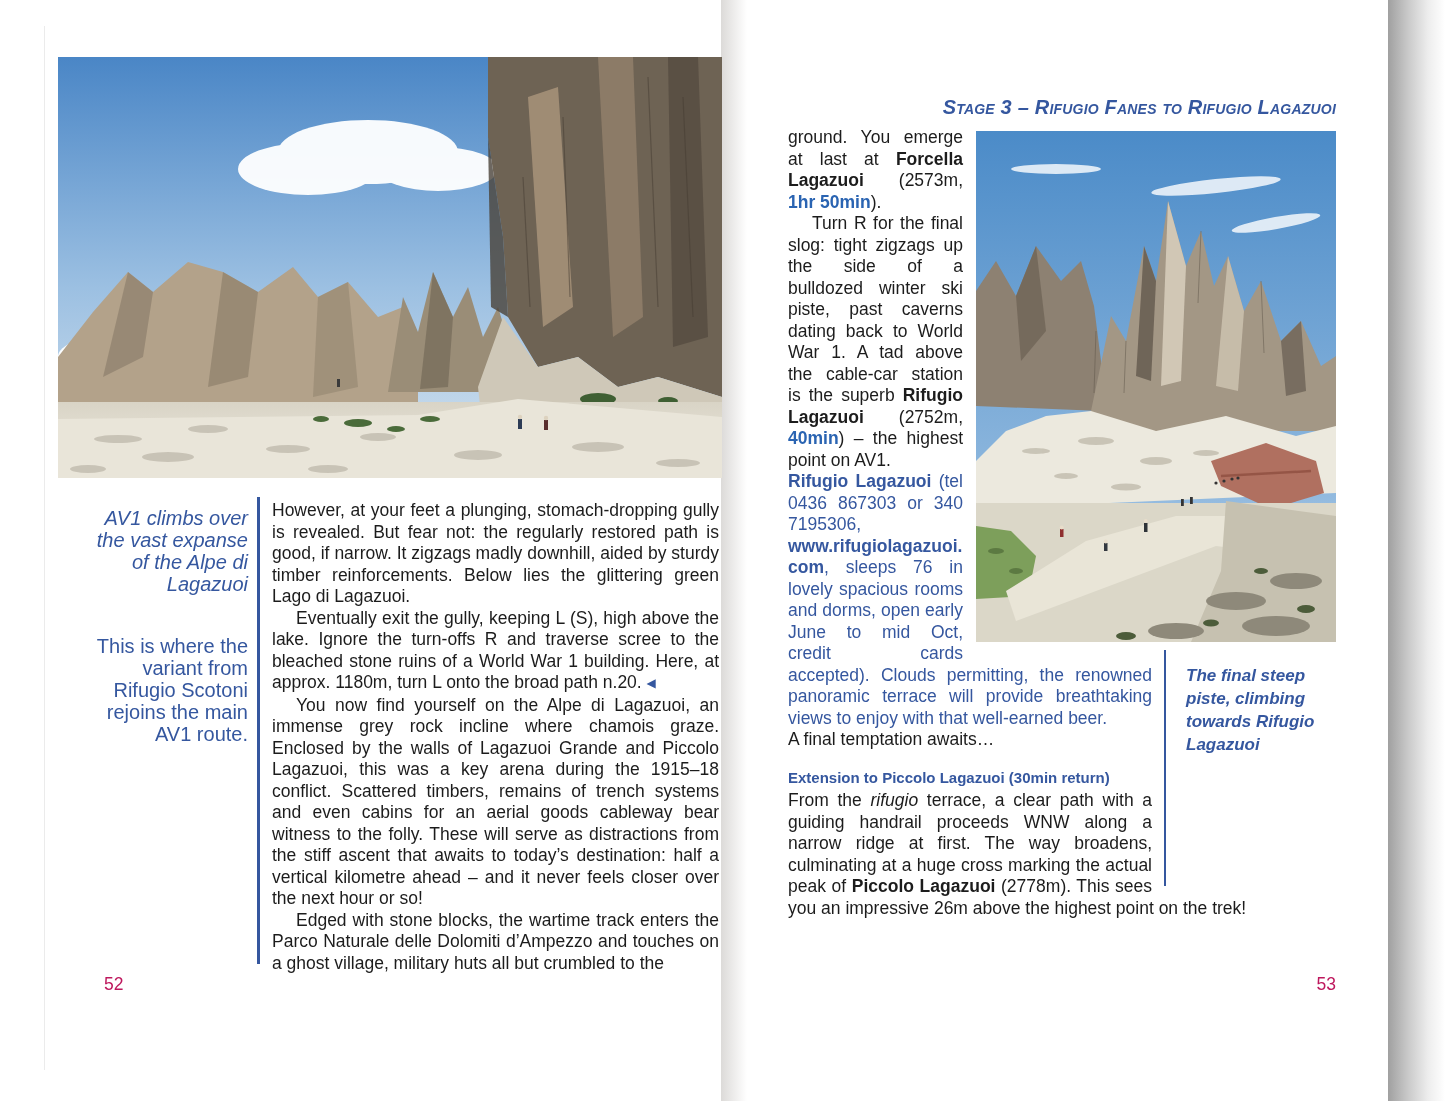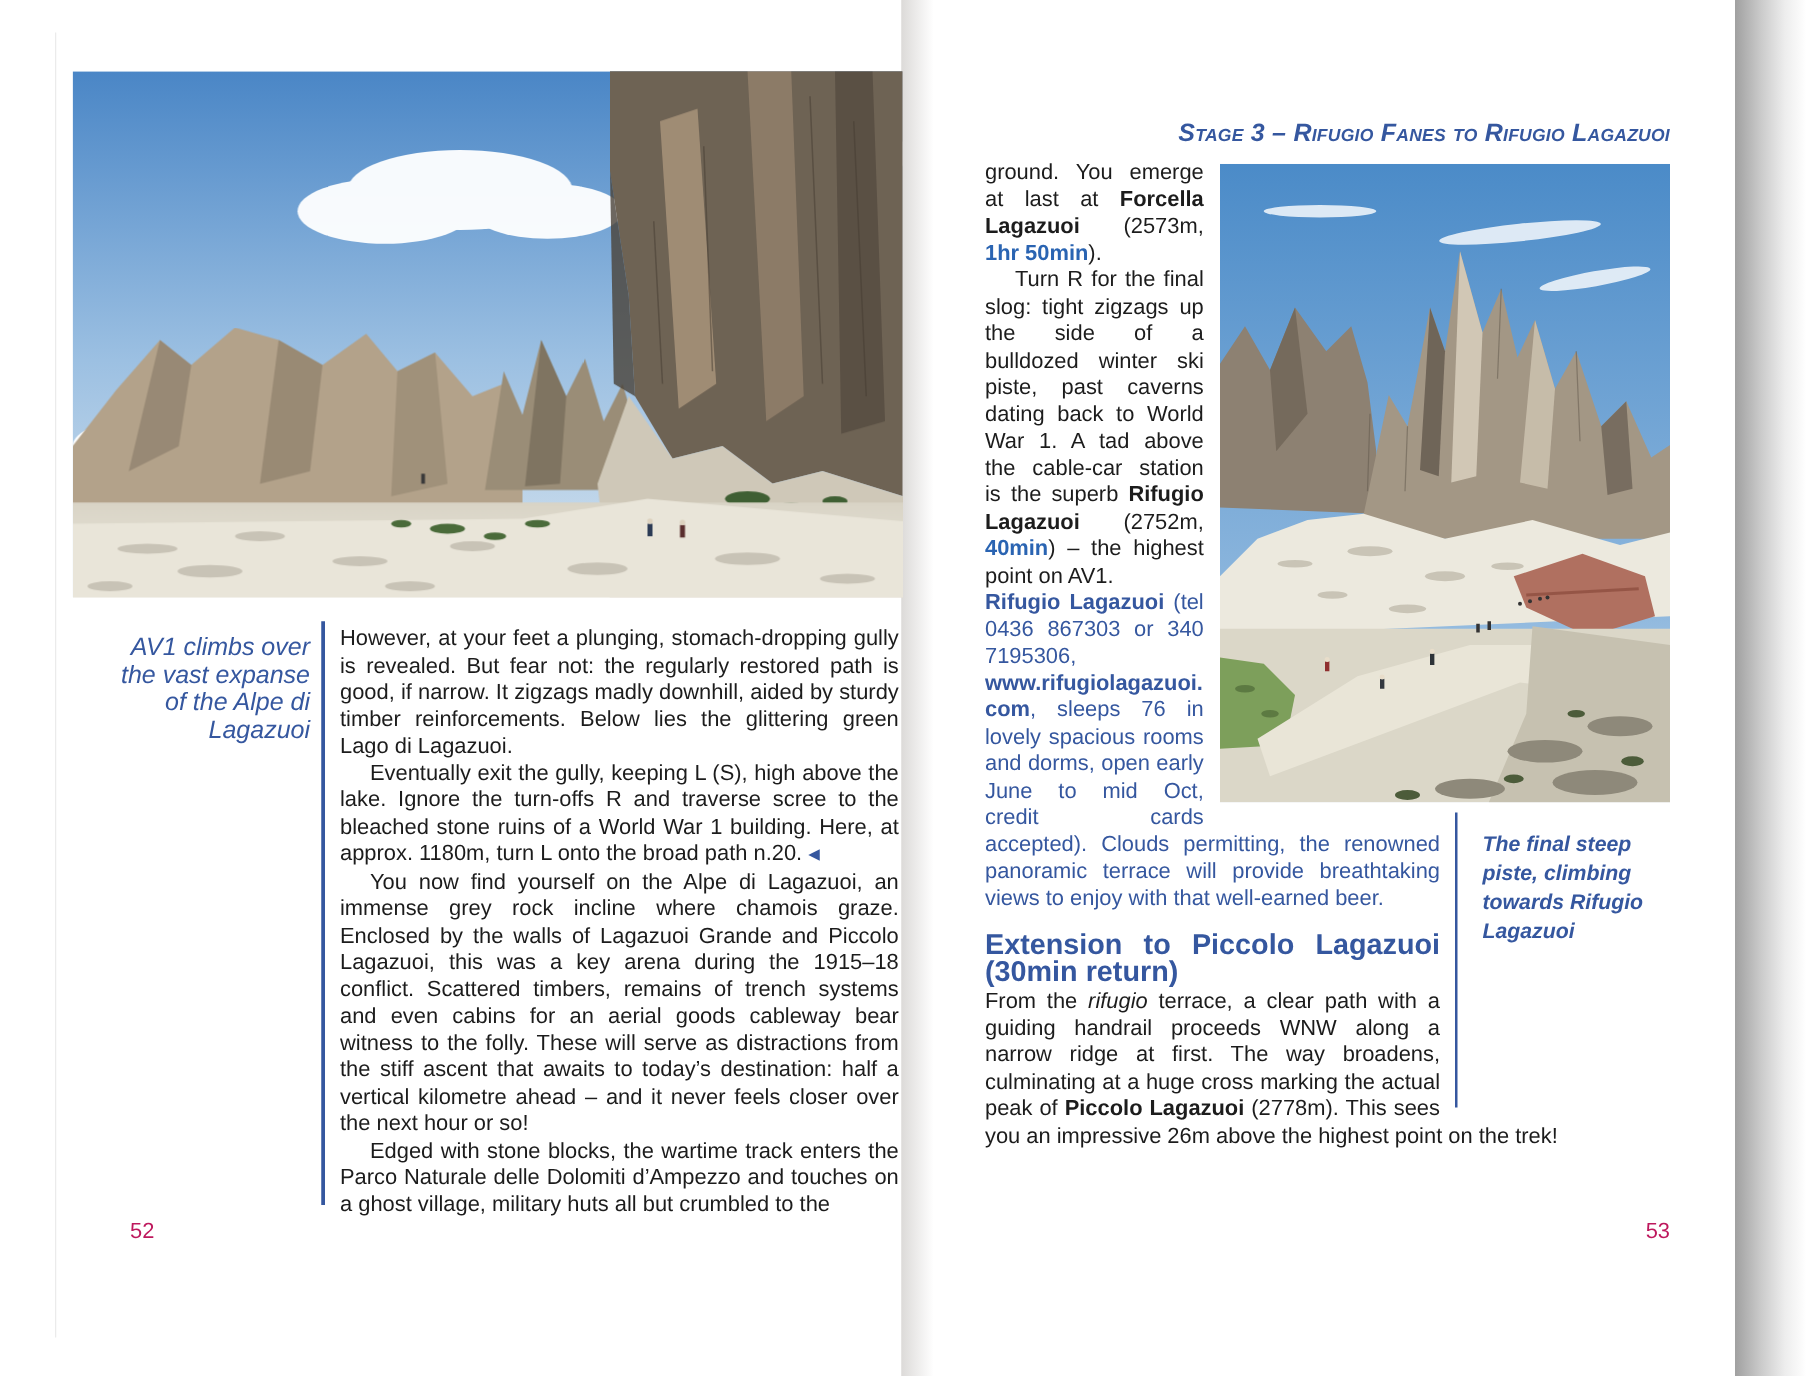--- a/index.html
+++ b/index.html
@@ -46,21 +46,21 @@
   .content-right{position:absolute;left:788px;top:127px;width:548px;
     font-size:17.5px;line-height:21.5px;text-align:justify;}
   .content-right p{margin:0;}
   .photo-right{float:right;width:360px;height:511px;margin:4px 0 8px 13px;overflow:hidden;}
   .caption-right{float:right;clear:right;width:150px;height:222px;
     border-left:2.5px solid var(--blue);padding:14px 0 0 20px;margin:0 0 0 12px;
     font-style:italic;color:var(--blue);font-size:17px;line-height:23px;text-align:left;}
   .caption-right p{margin:0;font-weight:bold;}
   .info{margin:13px 0 0 28px;color:var(--blue);overflow-wrap:break-word;}
   .teaser{margin-top:14px;}
-  .ext-head{margin:16px 0 0 0;font-size:23px;line-height:21.5px;color:var(--blue);font-weight:700;}
+  .ext-head{margin:16px 0 0 0;font-size:15px;line-height:21.5px;color:var(--blue);font-weight:700;}
   .ext-head + p{margin-top:2px;}
 
   
   .r-b{font-weight:700;}
   .r-bb{font-weight:700;color:var(--blue2);}
   .r-i{font-style:italic;}
   .r-blue{color:var(--blue);}
   .r-bblue{color:var(--blue);font-weight:700;}
   .r-tri{color:var(--blue);font-size:12px;vertical-align:1px;}
 </style>
@@ -153,20 +153,21 @@
         <rect x="460" y="362" width="4" height="10" fill="#2c3b55"></rect>
           <circle cx="462" cy="360" r="2.2" fill="#ddd2bf"></circle>
         <rect x="486" y="363" width="4" height="10" fill="#5a2e2e"></rect>
           <circle cx="488" cy="361" r="2.2" fill="#ddd2bf"></circle>
       </g>
     </svg>
   </figure>
 
   <div class="caption-left">
     <p class="cap-italic">AV1 climbs over the vast expanse of the Alpe di Lagazuoi</p>
+    <p class="cap-note">This is where the variant from Rifugio Scotoni rejoins the main AV1 route.</p>
   </div>
 
   <div class="vrule-left"></div>
 
   <div class="body-left">
     <p><span>However, at your feet a plunging, stomach-dropping gully is revealed. But fear not: the regularly restored path is good, if narrow. It zigzags madly downhill, aided by sturdy timber reinforcements. Below lies the glittering green Lago di Lagazuoi.</span></p>
     <p class="ind"><span>Eventually exit the gully, keeping L (S), high above the lake. Ignore the turn-offs R and traverse scree to the bleached stone ruins of a World War 1 building. Here, at approx. 1180m, turn L onto the broad path n.20. </span><span class="r-tri">◀</span></p>
     <p class="ind"><span>You now find yourself on the Alpe di Lagazuoi, an immense grey rock incline where chamois graze. Enclosed by the walls of Lagazuoi Grande and Piccolo Lagazuoi, this was a key arena during the 1915–18 conflict. Scattered timbers, remains of trench systems and even cabins for an aerial goods cableway bear witness to the folly. These will serve as distractions from the stiff ascent that awaits to today’s destination: half a vertical kilometre ahead – and it never feels closer over the next hour or so!</span></p>
     <p class="ind"><span>Edged with stone blocks, the wartime track enters the Parco Naturale delle Dolomiti d’Ampezzo and touches on a ghost village, military huts all but crumbled to the</span></p>
   </div>
@@ -258,19 +259,20 @@
       </svg>
     </figure>
 
     <aside class="caption-right">
       <p>The final steep piste, climbing towards Rifugio Lagazuoi</p>
     </aside>
 
     <p><span>ground. You emerge at last at </span><span class="r-b">Forcella Lagazuoi</span><span> (2573m, </span><span class="r-bb">1hr 50min</span><span>).</span></p>
     <p class="ind"><span>Turn R for the final slog: tight zigzags up the side of a bulldozed winter ski piste, past caverns dating back to World War 1. A tad above the cable-car station is the superb </span><span class="r-b">Rifugio Lagazuoi</span><span> (2752m, </span><span class="r-bb">40min</span><span>) – the highest point on AV1.</span></p>
     <p class="info"><span class="r-bblue">Rifugio Lagazuoi</span><span class="r-blue"> (tel 0436 867303 or 340 7195306, </span><span class="r-bblue">www.rifugiolagazuoi.com</span><span class="r-blue">, sleeps 76 in lovely spacious rooms and dorms, open early June to mid Oct, credit cards accepted). Clouds permitting, the renowned panoramic terrace will provide breathtaking views to enjoy with that well-earned beer.</span></p>
+    <p class="teaser">A final temptation awaits…</p>
     <h3 class="ext-head">Extension to Piccolo Lagazuoi (30min return)</h3>
     <p><span>From the </span><span class="r-i">rifugio</span><span> terrace, a clear path with a guiding handrail proceeds WNW along a narrow ridge at first. The way broadens, culminating at a huge cross marking the actual peak of </span><span class="r-b">Piccolo Lagazuoi</span><span> (2778m). This sees you an impressive 26m above the highest point on the trek!</span></p>
   </div>
 
   <div class="pnum pnum-right">53</div>
 
 </div>
 
 </body></html>

